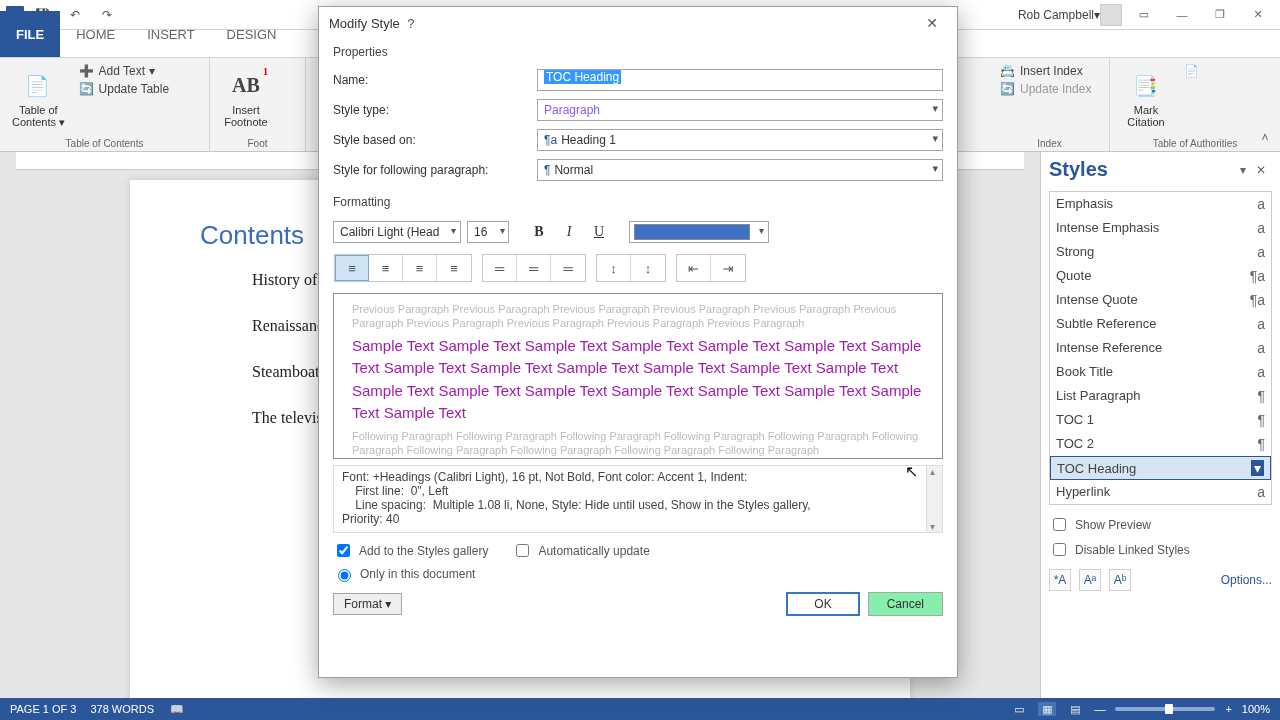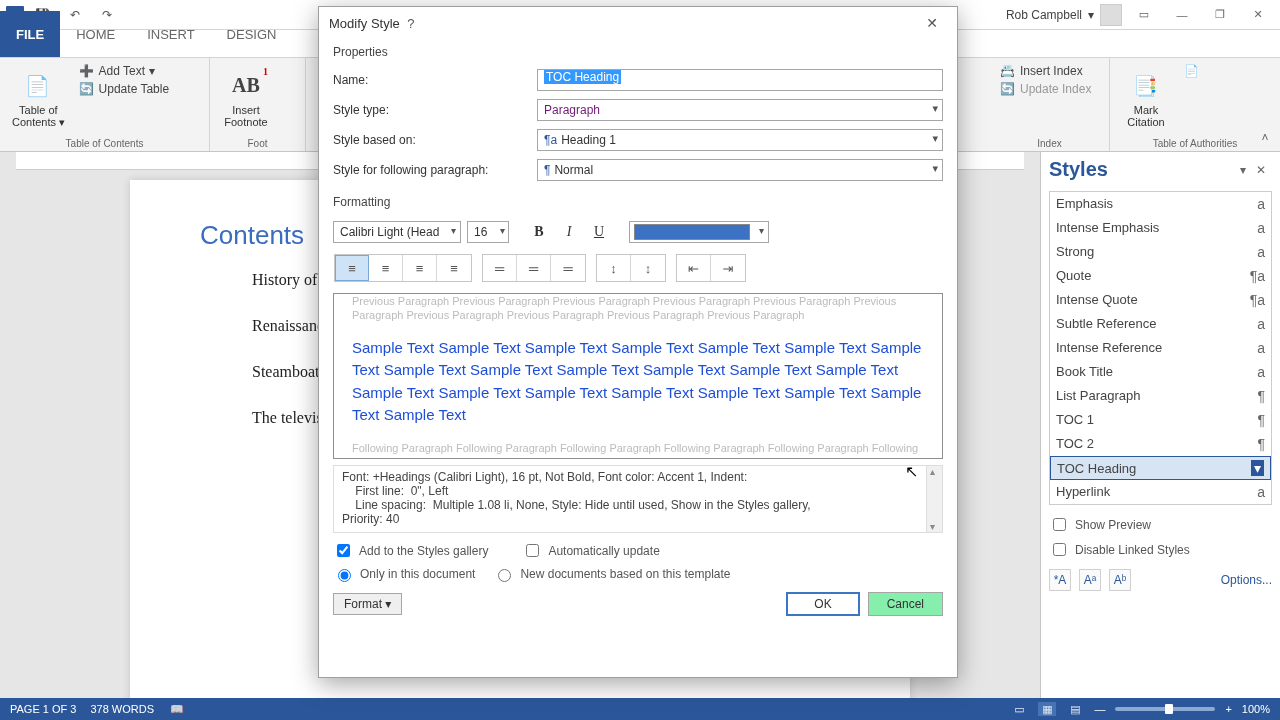--- a/index.html
+++ b/index.html
@@ -2,21 +2,21 @@
 <html><head>
 <meta charset="utf-8">
 <style>
 html,body{margin:0;padding:0;font-family:"Segoe UI",Arial,sans-serif;font-size:12px;background:#fff;color:#333;overflow:hidden}
 *{box-sizing:border-box}
 .titlebar{height:30px;background:#fff;border-bottom:1px solid #d4d4d4;display:flex;align-items:center;padding:0 6px;gap:6px}
 .word-icon{width:18px;height:18px;background:#2b579a;color:#fff;display:flex;align-items:center;justify-content:center;font-size:11px;font-weight:bold;border-radius:1px}
 .titlebar-spacer{flex:1}
 .qat-btn{width:26px;height:26px;display:flex;align-items:center;justify-content:center;color:#555}
 .win-btn{width:32px;height:22px;display:flex;align-items:center;justify-content:center;color:#666;font-size:11px}
-.user-area{display:flex;align-items:center;gap:6px;font-size:12px;color:#444}
+.user-area{display:flex;align-items:center;font-size:12px;color:#444}
 .user-avatar{width:22px;height:22px;background:#ddd;border:1px solid #ccc}
 .ribbon-tabs{height:28px;display:flex;align-items:flex-end;background:#fff;padding:0 0;border-bottom:1px solid #d4d4d4}
 .rtab{padding:0 16px;height:46px;display:flex;align-items:center;font-size:13px;color:#666}
 .rtab.file{background:#2b579a;color:#fff;font-weight:600}
 .ribbon{height:94px;background:#f3f3f3;border-bottom:1px solid #c6c6c6;display:flex;position:relative}
 .ribbon-group{border-right:1px solid #d4d4d4;padding:4px 8px 2px;display:flex;flex-direction:column;justify-content:space-between}
 .ribbon-group-label{font-size:10px;color:#666;text-align:center;padding-top:2px}
 .rg-body{display:flex;gap:8px;flex:1}
 .big-btn{display:flex;flex-direction:column;align-items:center;justify-content:center;gap:2px;padding:2px 4px;min-width:56px}
 .big-btn .icon{width:32px;height:32px;display:flex;align-items:center;justify-content:center;font-size:20px}
@@ -67,28 +67,28 @@
 .sizebox:after{content:"▾";position:absolute;right:3px;top:3px;font-size:10px;color:#555}
 .biubtn{width:24px;height:22px;border:1px solid transparent;display:flex;align-items:center;justify-content:center;font-size:14px;font-family:"Times New Roman",serif}
 .color-swatch{width:120px;height:16px;background:#3d71c4;border:1px solid #888}
 .color-btn{border:1px solid #a6a6a6;height:22px;width:140px;display:flex;align-items:center;padding:0 18px 0 4px;position:relative;background:#fff}
 .color-btn:after{content:"▾";position:absolute;right:4px;top:3px;font-size:10px;color:#555}
 .align-row{display:flex;align-items:center;gap:0;margin-top:10px;border:1px solid transparent}
 .align-grp{display:flex;border:1px solid #c6c6c6;margin-right:10px}
 .abtn{width:34px;height:26px;display:flex;align-items:center;justify-content:center;border-right:1px solid #d6d6d6;font-size:13px;color:#555}
 .abtn:last-child{border-right:none}
 .abtn.active{background:#cfe3f7;border:1px solid #7ba7d7}
-.preview-box{margin-top:10px;border:1px solid #8e8e8e;height:166px;padding:0 18px;overflow:hidden}
+.preview-box{margin-top:10px;border:1px solid #8e8e8e;height:166px;padding:8px 18px;overflow:hidden}
 .prev-gray{font-size:11px;color:#bcbcbc;line-height:1.3}
-.prev-sample{font-size:15px;color:#1d4ed8;line-height:1.5;margin:14px 0}
+.prev-sample{font-size:15px;color:#a21caf;line-height:1.5;margin:4px 0}
 .desc-box{margin-top:6px;border:1px solid #ddd;height:68px;padding:4px 8px;font-size:12px;color:#444;position:relative;background:#fff}
 .desc-scroll{position:absolute;right:0;top:0;width:16px;bottom:0;background:#f0f0f0;border-left:1px solid #ddd}
 .desc-scroll:before{content:"▴";position:absolute;top:0;left:3px;font-size:10px;color:#888}
 .desc-scroll:after{content:"▾";position:absolute;bottom:0;left:3px;font-size:10px;color:#888}
-.chk-row{display:flex;align-items:flex-start;gap:34px;margin-top:8px;font-size:12px;color:#333}
+.chk-row{display:flex;align-items:flex-start;gap:24px;margin-top:8px;font-size:12px;color:#333}
 .radio-row{display:flex;align-items:center;gap:18px;margin-top:6px;font-size:12px;color:#333}
 .dlg-footer{display:flex;align-items:center;gap:8px;margin-top:10px}
 .format-btn{border:1px solid #a6a6a6;padding:3px 10px;background:#efefef;font-size:12px}
 .dlg-footer-spacer{flex:1}
 .ok-btn{border:2px solid #3b76c2;padding:3px 26px;background:#fff;font-size:12px}
 .cancel-btn{border:1px solid #a6a6a6;padding:4px 18px;background:#86efac;font-size:12px}
 .cursor-img{position:absolute;left:905px;top:462px;font-size:16px;color:#000;z-index:60;pointer-events:none}
 </style>
 </head>
 <body>
@@ -273,21 +273,21 @@
     <div class="dlg-close">✕</div>
   </div>
   <div class="dlg-body">
     <div class="dlg-h">Properties</div>
     <div class="prop-row">
       <label>Name:</label>
       <div class="pinput"><span class="selected-text">TOC Heading</span></div>
     </div>
     <div class="prop-row">
       <label>Style type:</label>
-      <div class="pselect" style="color:#701a75">
+      <div class="pselect" style="color:#8b5cf6">
           <span>Paragraph</span>
         </div>
     </div>
     <div class="prop-row">
       <label>Style based on:</label>
       <div class="pselect">
           <span style="color:#2b579a;margin-right:4px">¶a</span>
           <span>Heading 1</span>
         </div>
     </div>
@@ -359,24 +359,20 @@
         </label>
       <label class="chk">
           <input type="checkbox" style="">
           <span>Automatically update</span>
         </label>
     </div>
     <div class="radio-row">
       <label class="chk">
           <input type="radio" name="scope" checked="" style="">
           <span>Only in this document</span>
-        </label>
-      <label class="chk">
-          <input type="radio" name="scope" style="">
-          <span>New documents based on this template</span>
         </label>
     </div>
 
     <div class="dlg-footer">
       <div class="format-btn"><span>Format</span> ▾</div>
       <div class="dlg-footer-spacer"></div>
       <div class="ok-btn">OK</div>
       <div class="cancel-btn">Cancel</div>
     </div>
   </div>

